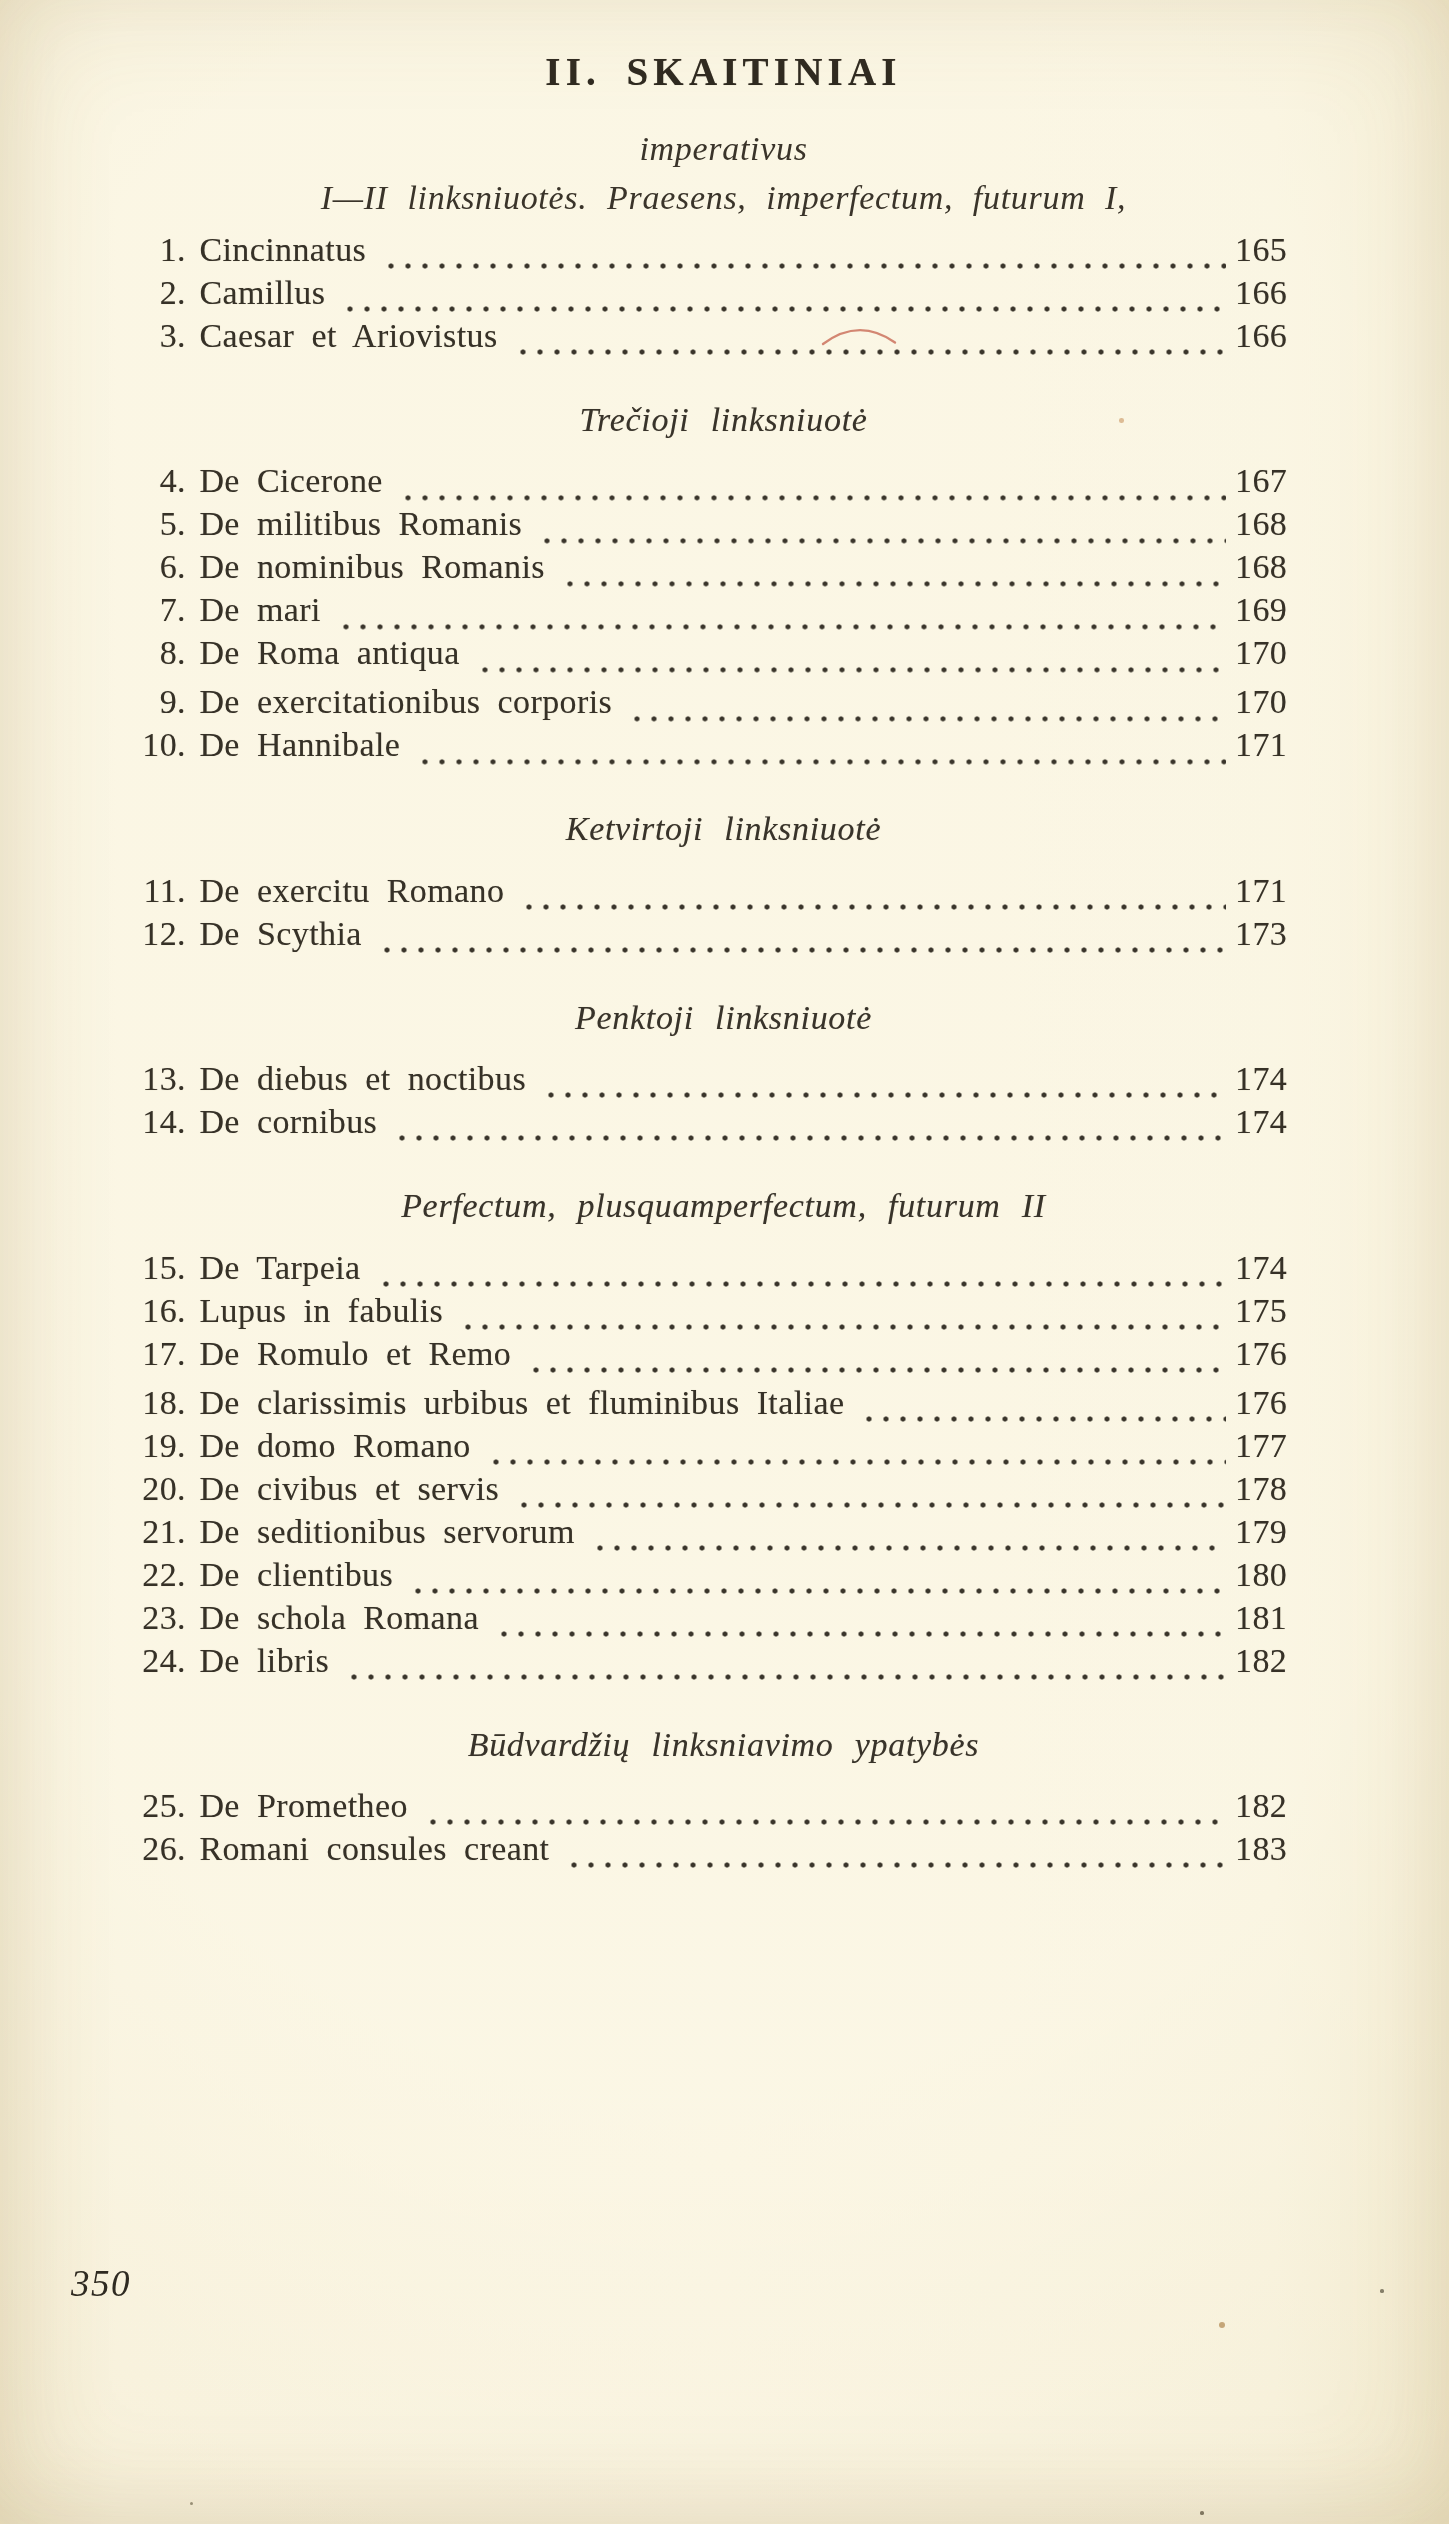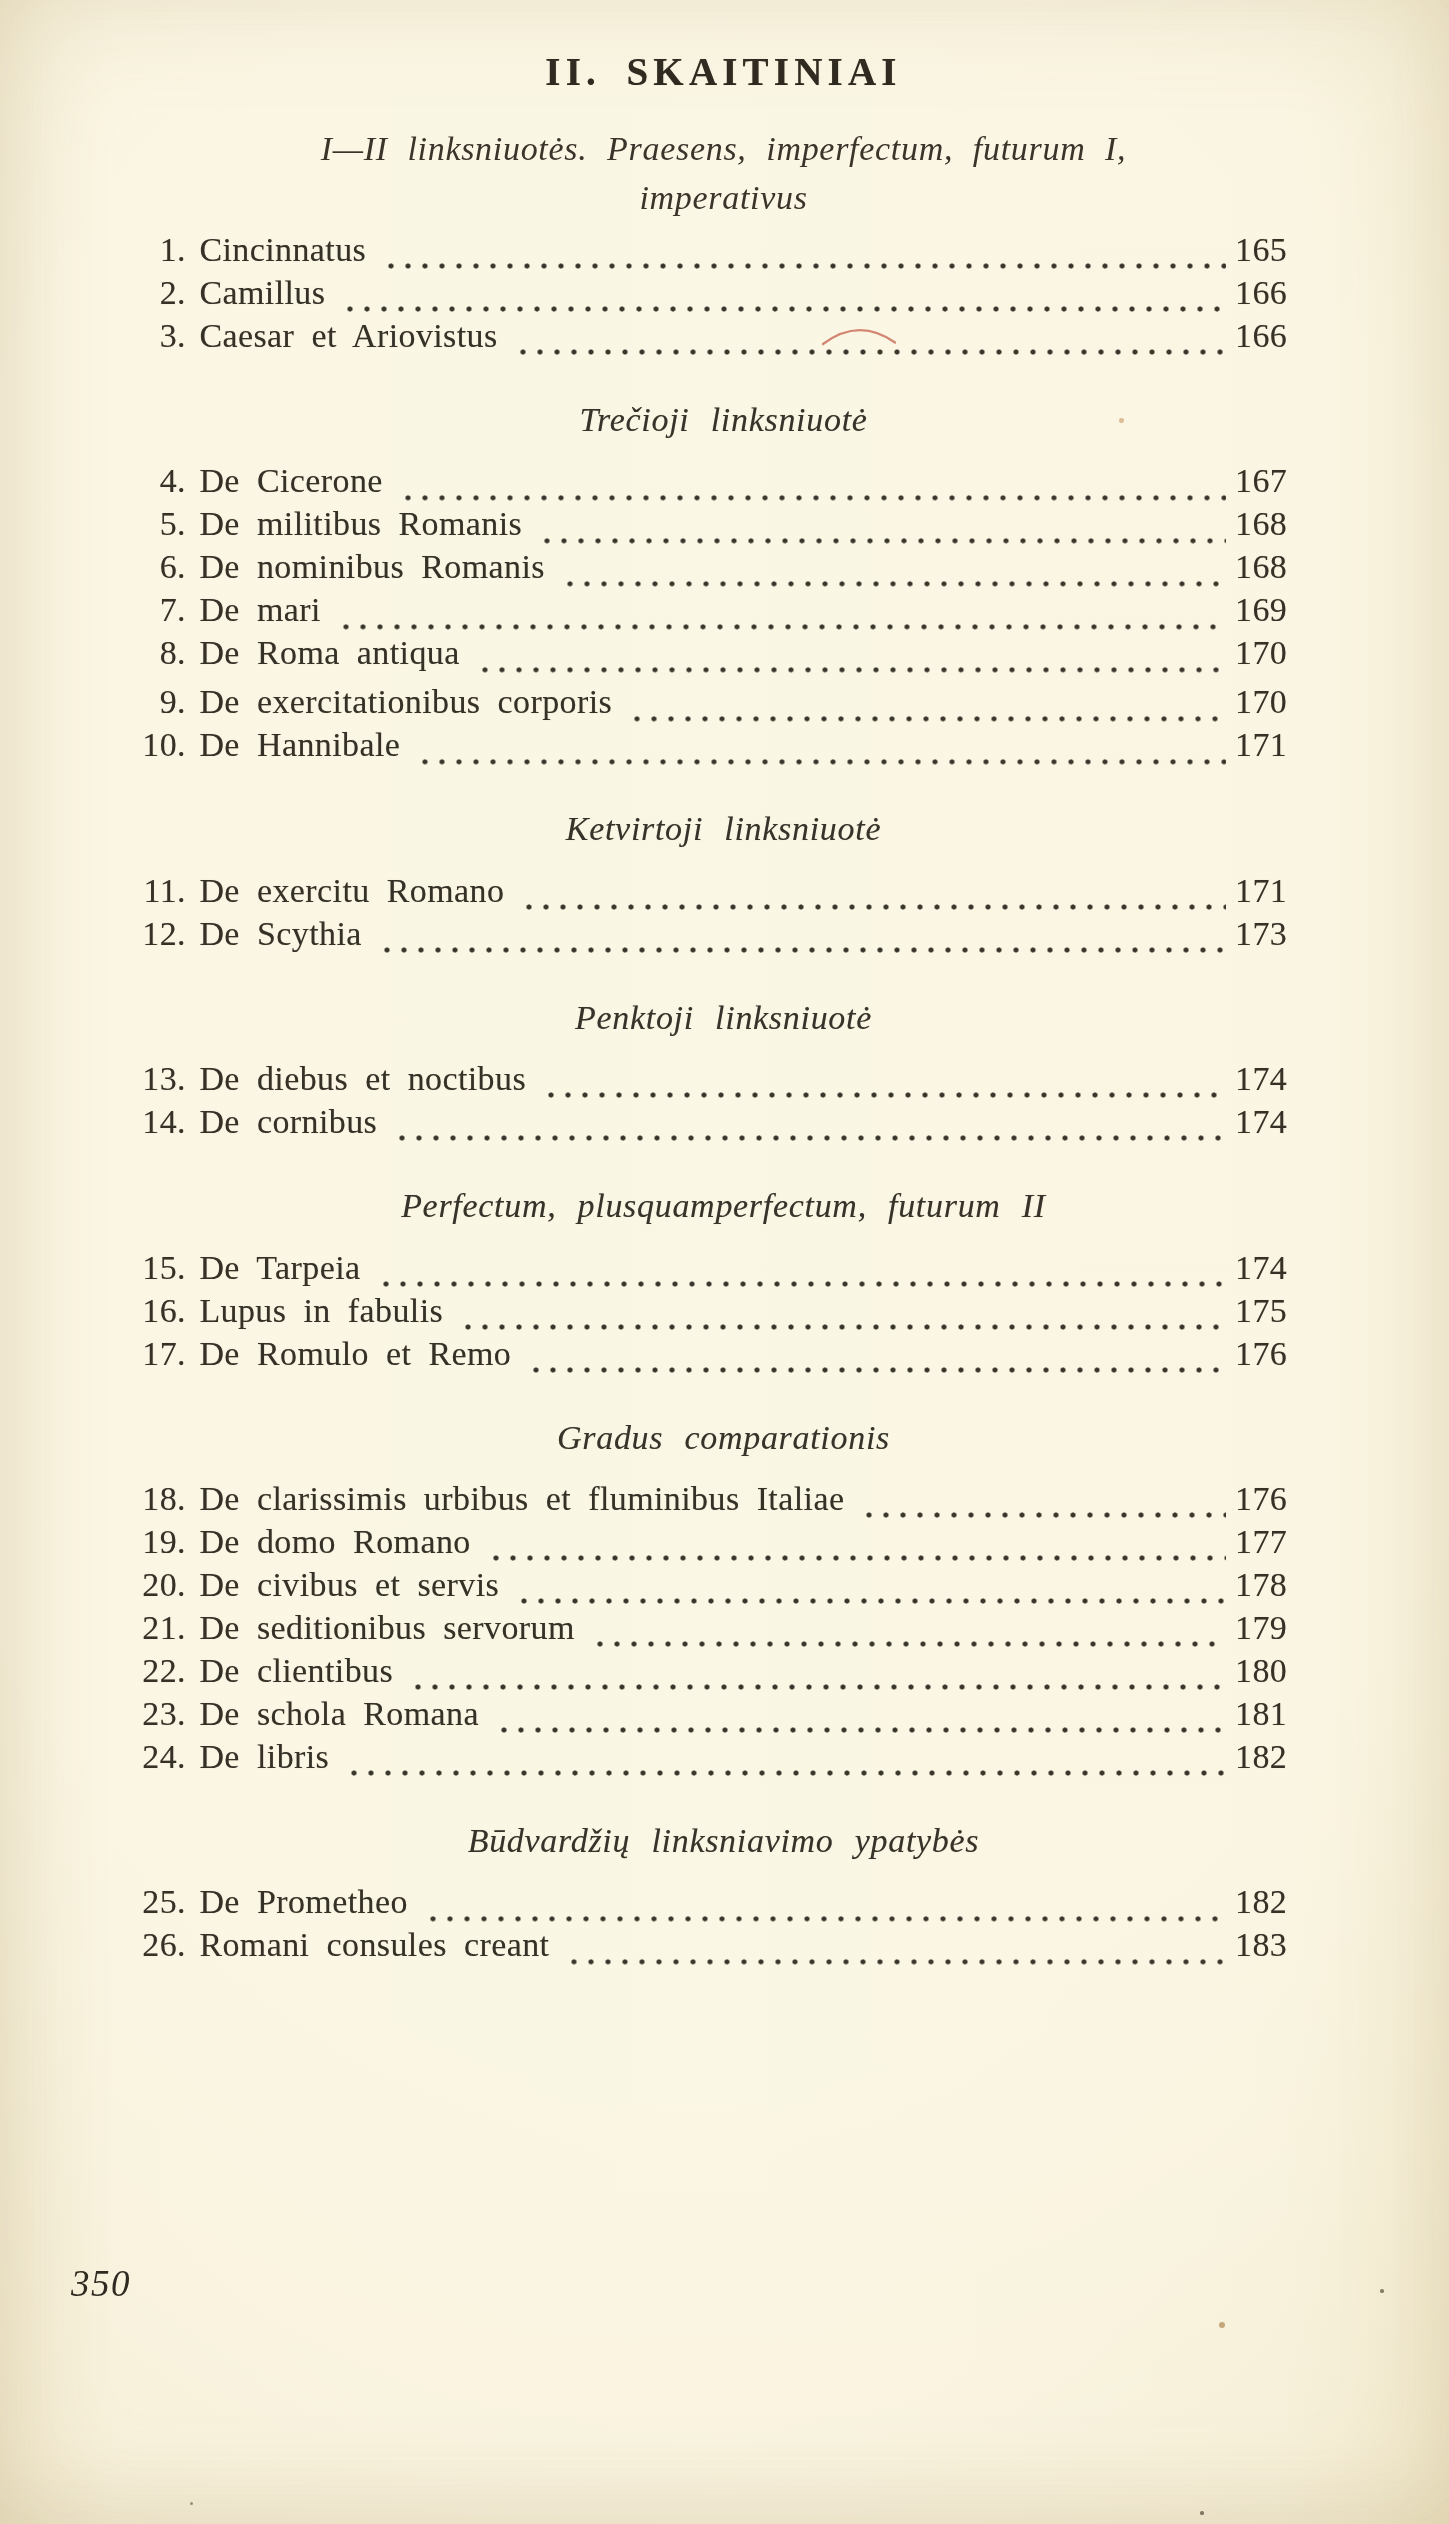--- a/index.html
+++ b/index.html
@@ -70,22 +70,22 @@
 </style>
 </head>
 <body>
 
 <div class="sheet">
   <div class="content">
 
     <div class="title">II. SKAITINIAI</div>
 
     <div class="subtitle">
+      <div>imperativus</div>
       <div>I—II linksniuotės. Praesens, imperfectum, futurum I,</div>
-      <div>imperativus</div>
     </div>
 
 
     <div class="rows">
       <div class="row">
         <span class="num">1.</span>
         <span class="ttl">Cincinnatus</span>
         <span class="leader"></span>
         <span class="pg">165</span>
       </div>
@@ -199,21 +199,20 @@
         <span class="pg">175</span>
       </div>
       <div class="row">
         <span class="num">17.</span>
         <span class="ttl">De Romulo et Remo</span>
         <span class="leader"></span>
         <span class="pg">176</span>
       </div>
     </div>
 
-    <div class="heading">Gradus comparationis</div>
     <div class="rows">
       <div class="row">
         <span class="num">18.</span>
         <span class="ttl">De clarissimis urbibus et fluminibus Italiae</span>
         <span class="leader"></span>
         <span class="pg">176</span>
       </div>
       <div class="row">
         <span class="num">19.</span>
         <span class="ttl">De domo Romano</span>

